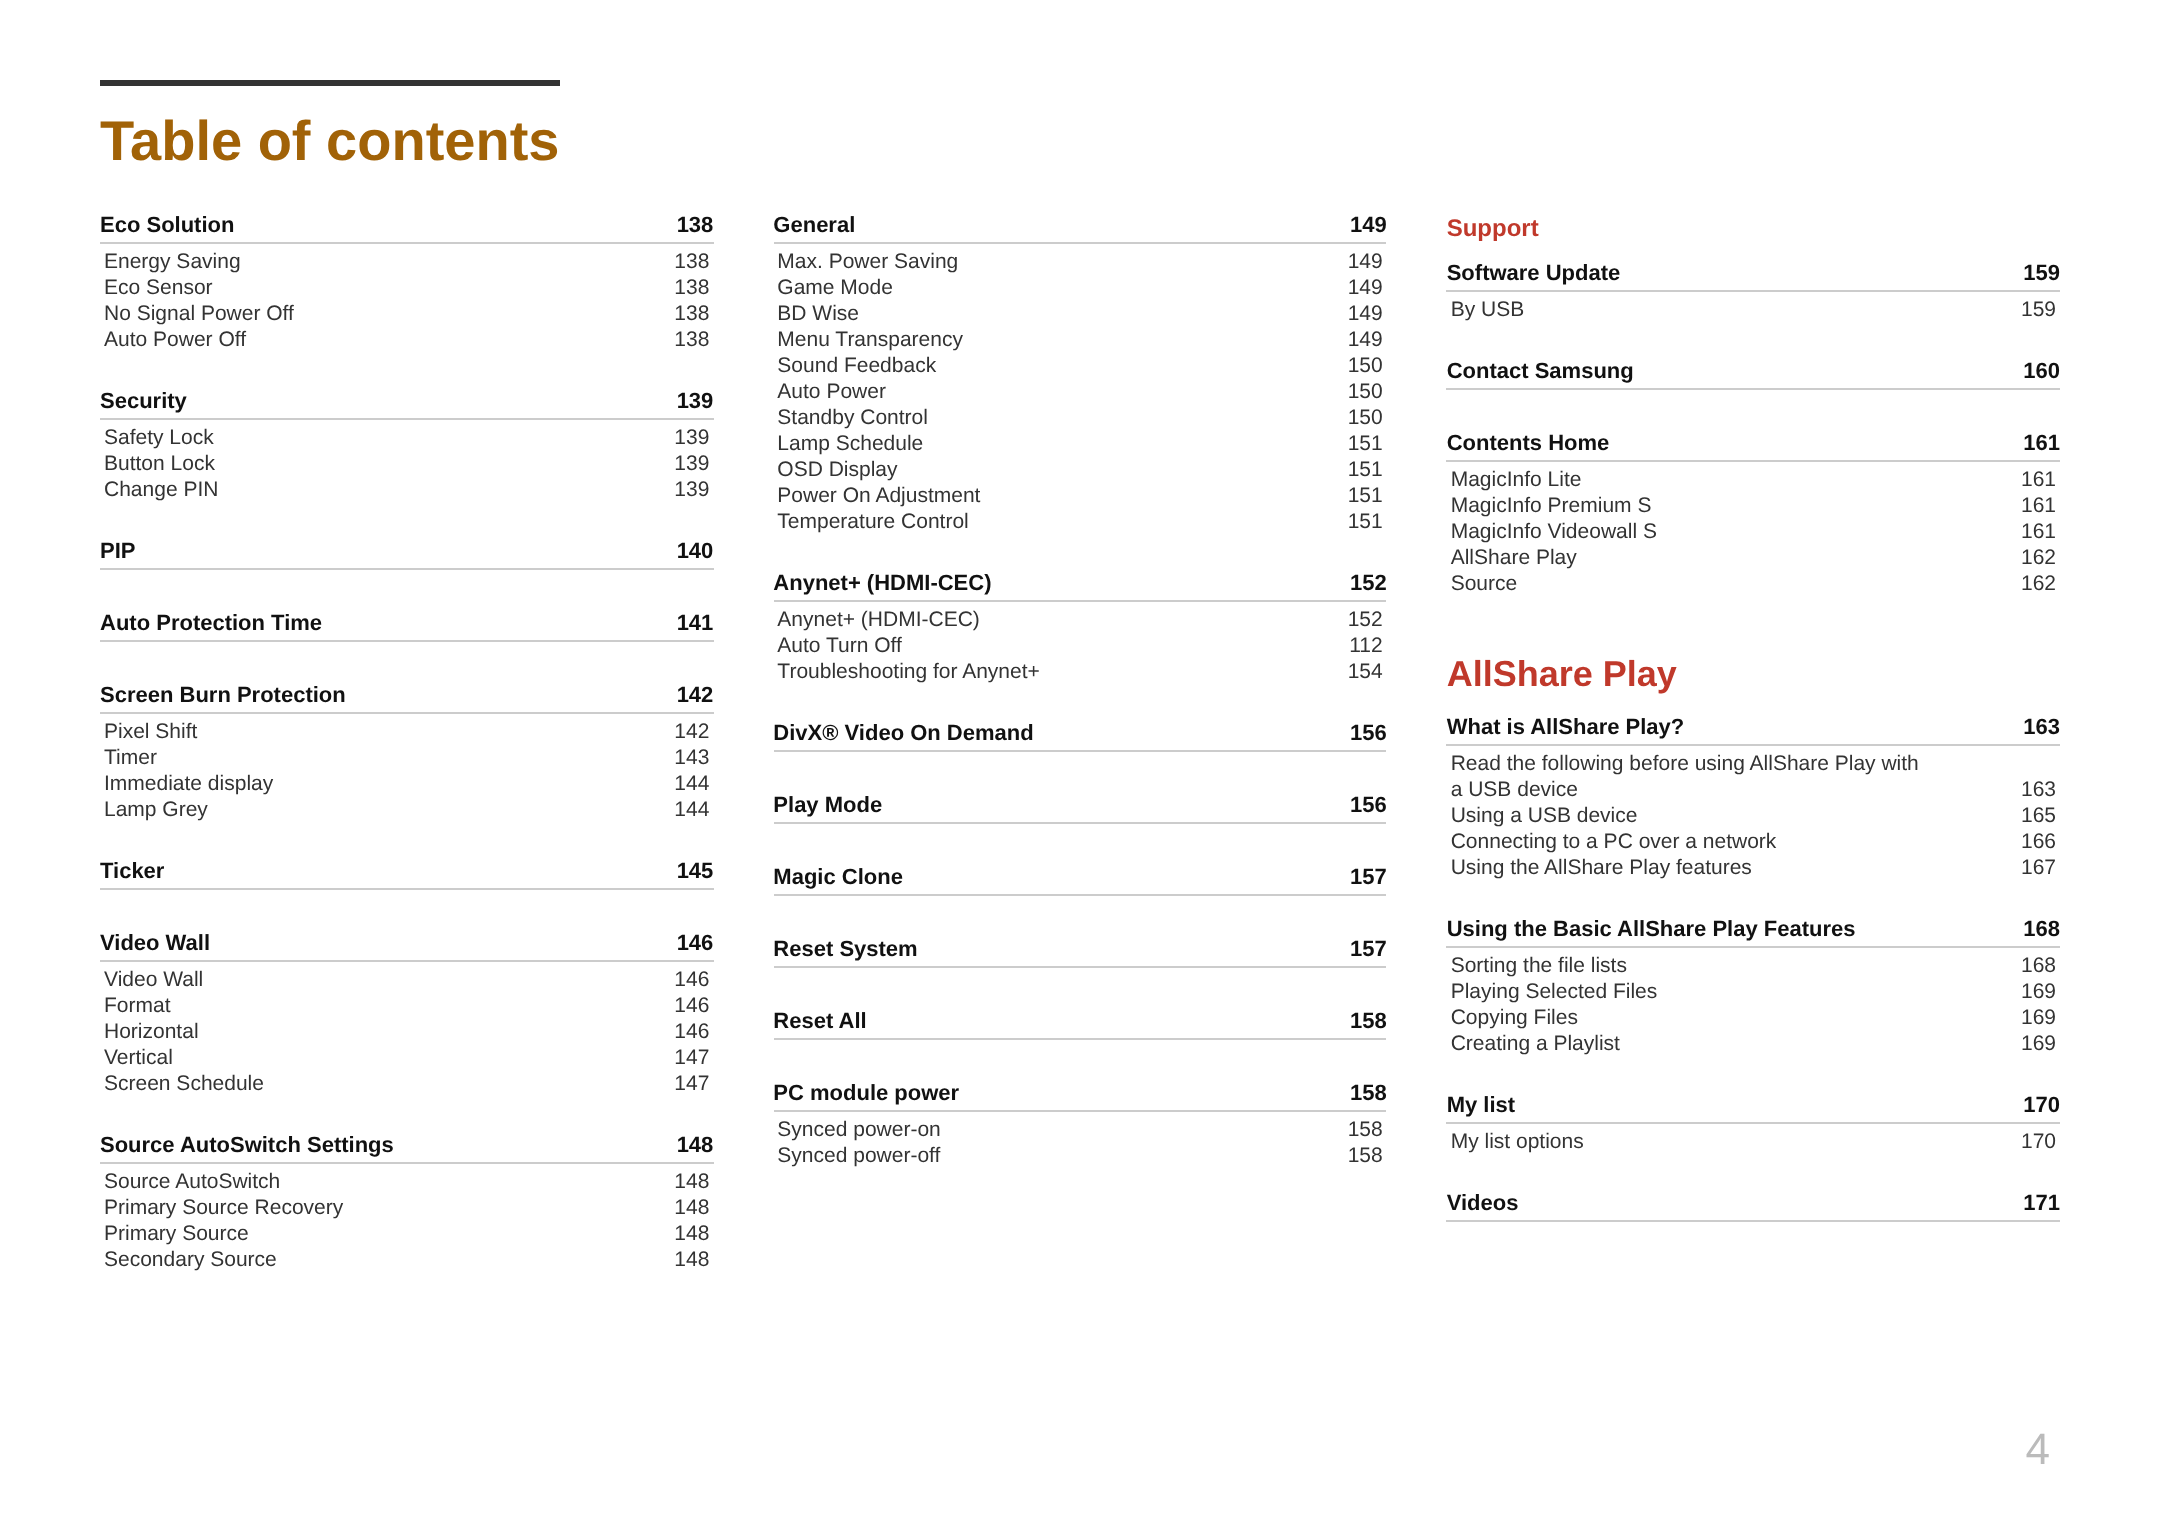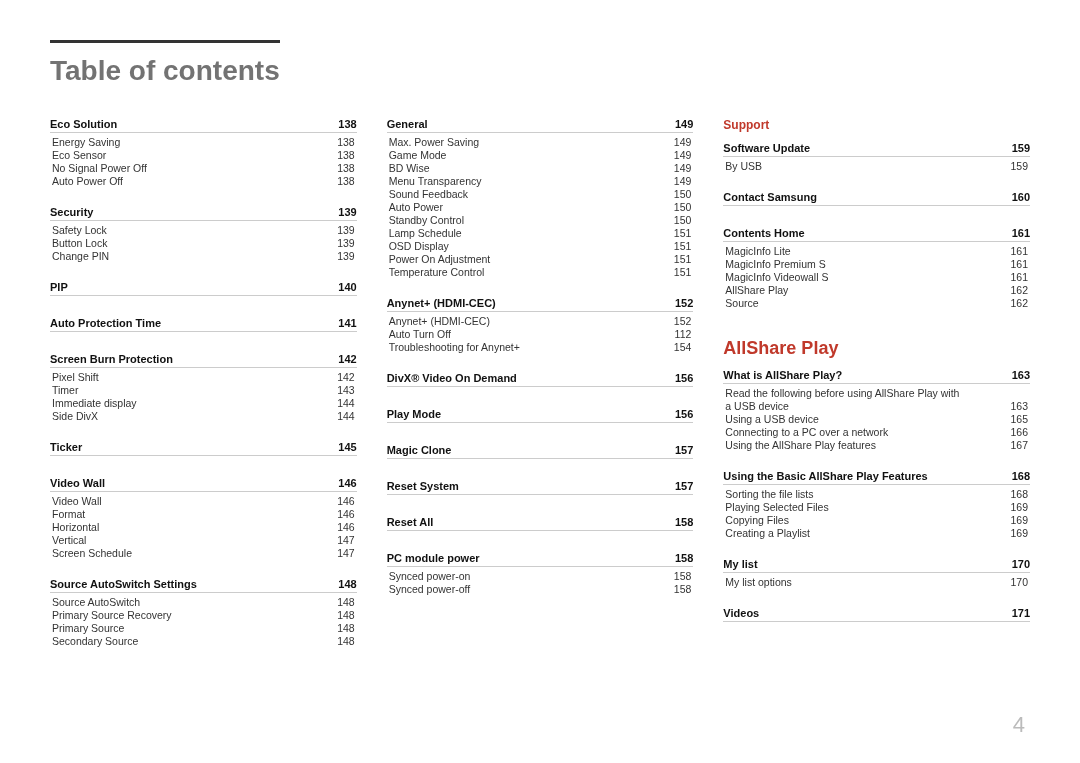--- a/index.html
+++ b/index.html
@@ -10,22 +10,22 @@
       color: #222;
       width: 1080px;
       min-height: 763px;
       position: relative;
       padding: 40px 50px 40px 50px;
     }
 
     .page-title {
       font-size: 28px;
       font-weight: bold;
-      color: #737373;
-      margin-bottom: 31px;
+      color: #a16207;
+      margin-bottom: 20px;
       border-top: 3px solid #333;
       padding-top: 12px;
       display: inline-block;
     }
 
     .content-area {
       display: flex;
       gap: 0;
       width: 100%;
     }
@@ -189,21 +189,21 @@
         </div>
         <div class="toc-item-row">
           <span class="toc-item-label">Timer</span>
           <span class="toc-item-page">143</span>
         </div>
         <div class="toc-item-row">
           <span class="toc-item-label">Immediate display</span>
           <span class="toc-item-page">144</span>
         </div>
         <div class="toc-item-row">
-          <span class="toc-item-label">Side DivX</span>
+          <span class="toc-item-label">Lamp Grey</span>
           <span class="toc-item-page">144</span>
         </div>
         <div class="section-spacer"></div>
       </div>
       <div class="toc-section">
         <div class="toc-header-row">
           <span class="toc-header-label">Ticker</span>
           <span class="toc-header-page">145</span>
         </div>
         <div class="section-spacer"></div>

